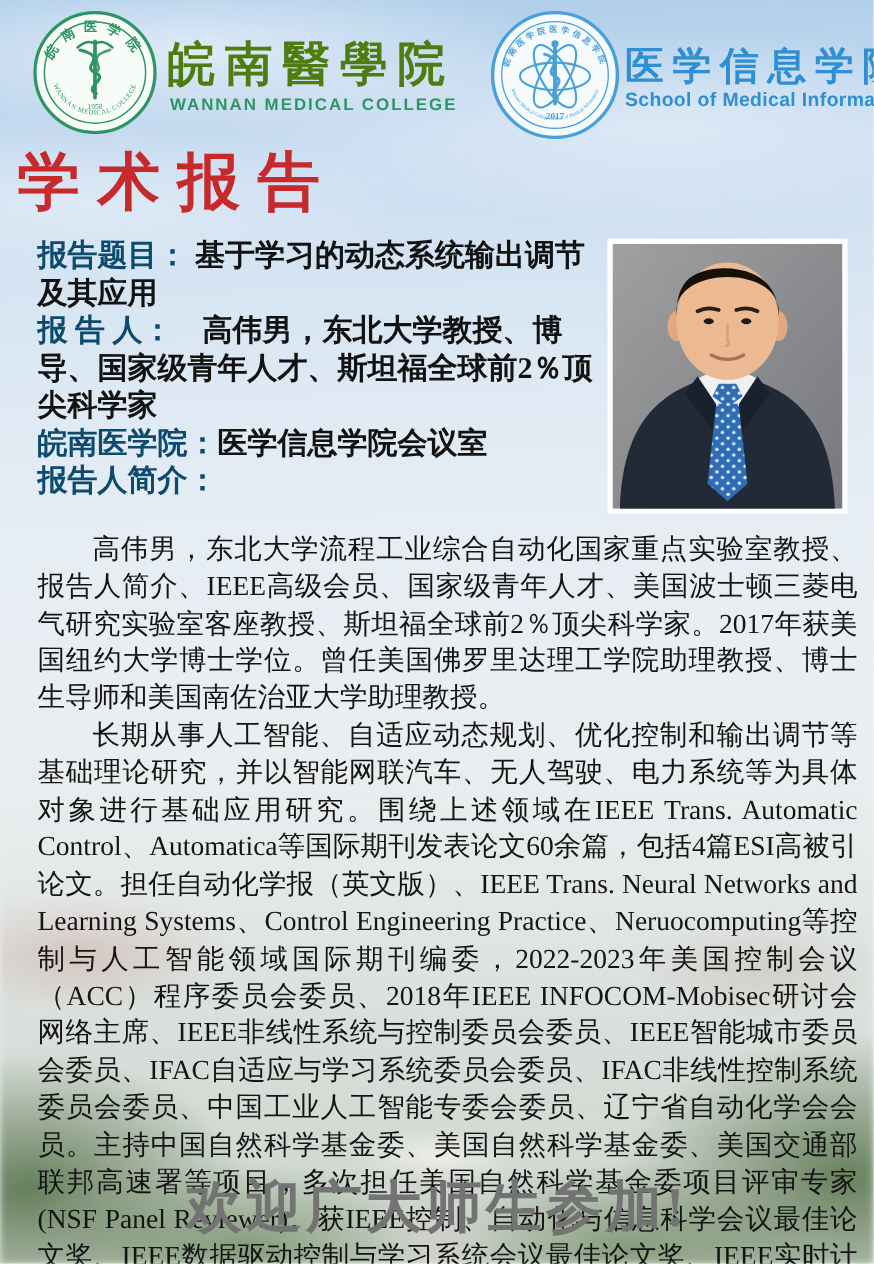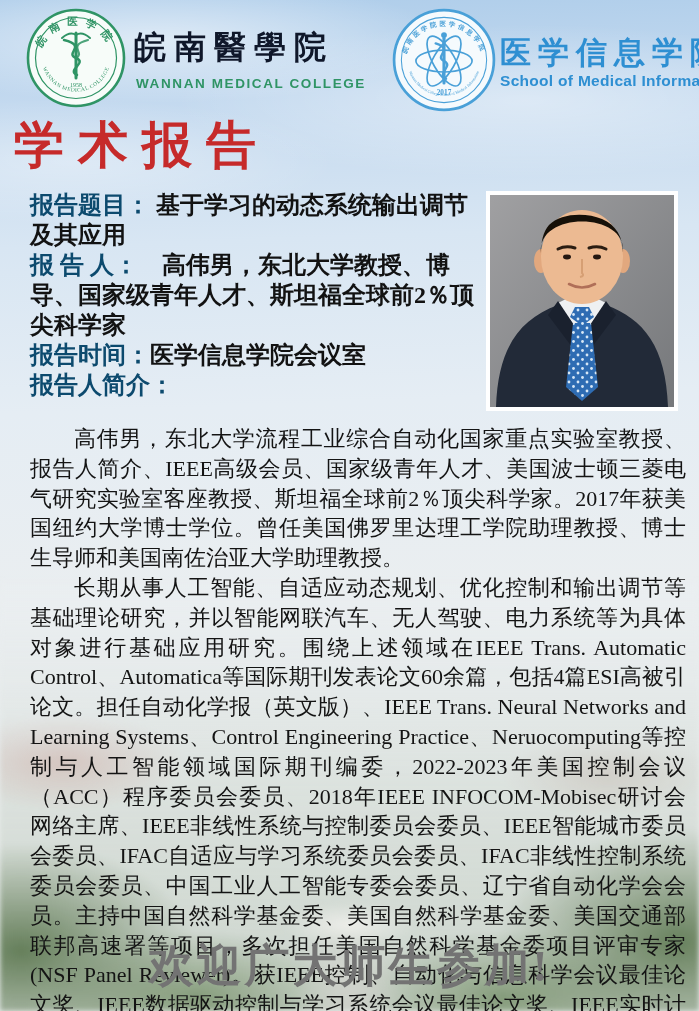--- a/index.html
+++ b/index.html
@@ -30,21 +30,21 @@
       radial-gradient(210px 95px at 28% 97%, rgba(84,116,66,0.60), transparent 72%),
       radial-gradient(210px 95px at 72% 97%, rgba(84,116,66,0.60), transparent 72%),
       linear-gradient(to bottom, rgba(205,214,208,0) 0%, rgba(196,206,196,0.35) 45%, rgba(176,190,174,0.5) 100%);
   }
   
   .seal { position:absolute; }
   .seal-college { left:26px; top:8px; width:100px; height:100px; }
   .seal-school  { left:392px; top:8px; width:104px; height:104px; }
   .college-name-cn {
     position:absolute; left:134px; top:26px;
-    font-size:32px; font-weight:bold; color:#0f172a; letter-spacing:8px; white-space:nowrap;
+    font-size:38px; font-weight:bold; color:#4d7c0f; letter-spacing:8px; white-space:nowrap;
   }
   .college-name-en {
     position:absolute; left:136px; top:76px;
     font-family:"Liberation Sans","DejaVu Sans",sans-serif;
     font-size:13.5px; font-weight:bold; color:#2f9465; letter-spacing:1.6px; white-space:nowrap;
   }
   .school-name-cn {
     position:absolute; left:500px; top:32px;
     font-size:31px; font-weight:bold; color:#2e8fd2; letter-spacing:7px; white-space:nowrap;
   }
@@ -184,21 +184,21 @@
       <ellipse cx="77" cy="62" rx="4" ry="2.4" fill="#241812"></ellipse>
       <ellipse cx="107" cy="62" rx="4" ry="2.4" fill="#241812"></ellipse>
       <path d="M92,64 L92,78 Q95,81 90,82" stroke="#d69f74" stroke-width="2" fill="none"></path>
       <path d="M79,89 Q92,96 105,89" stroke="#b06f58" stroke-width="2.6" fill="none" stroke-linecap="round"></path>
     </svg>
   </div>
 
   <div class="info">
     <p><span class="label">报告题目：</span><span> 基于学习的动态系统输出调节及其应用</span></p>
     <p><span class="label">报 告 人：</span><span>　高伟男，东北大学教授、博导、国家级青年人才、斯坦福全球前2％顶尖科学家</span></p>
-    <p><span class="label">报告时间：</span><span>医学信息学院会议室</span></p>
+    <p><span class="label">皖南医学院：</span><span>医学信息学院会议室</span></p>
     <p><span class="label">报告人简介：</span></p>
   </div>
 
   <div class="bio">
     <p>高伟男，东北大学流程工业综合自动化国家重点实验室教授、报告人简介、IEEE高级会员、国家级青年人才、美国波士顿三菱电气研究实验室客座教授、斯坦福全球前2％顶尖科学家。2017年获美国纽约大学博士学位。曾任美国佛罗里达理工学院助理教授、博士生导师和美国南佐治亚大学助理教授。</p>
     <p>长期从事人工智能、自适应动态规划、优化控制和输出调节等基础理论研究，并以智能网联汽车、无人驾驶、电力系统等为具体对象进行基础应用研究。围绕上述领域在IEEE Trans. Automatic Control、Automatica等国际期刊发表论文60余篇，包括4篇ESI高被引论文。担任自动化学报（英文版）、IEEE Trans. Neural Networks and Learning Systems、Control Engineering Practice、Neruocomputing等控制与人工智能领域国际期刊编委，2022-2023年美国控制会议（ACC）程序委员会委员、2018年IEEE INFOCOM-Mobisec研讨会网络主席、IEEE非线性系统与控制委员会委员、IEEE智能城市委员会委员、IFAC自适应与学习系统委员会委员、IFAC非线性控制系统委员会委员、中国工业人工智能专委会委员、辽宁省自动化学会会员。主持中国自然科学基金委、美国自然科学基金委、美国交通部联邦高速署等项目，多次担任美国自然科学基金委项目评审专家(NSF Panel Reviewer)。获IEEE控制、自动化与信息科学会议最佳论文奖、IEEE数据驱动控制与学习系统会议最佳论文奖、IEEE实时计算与机器人国际会议控制最佳论文奖、美国纽约大学David Goodman研究奖。</p>
   </div>
 
   <div class="welcome">欢迎广大师生参加!</div>
 </div>

